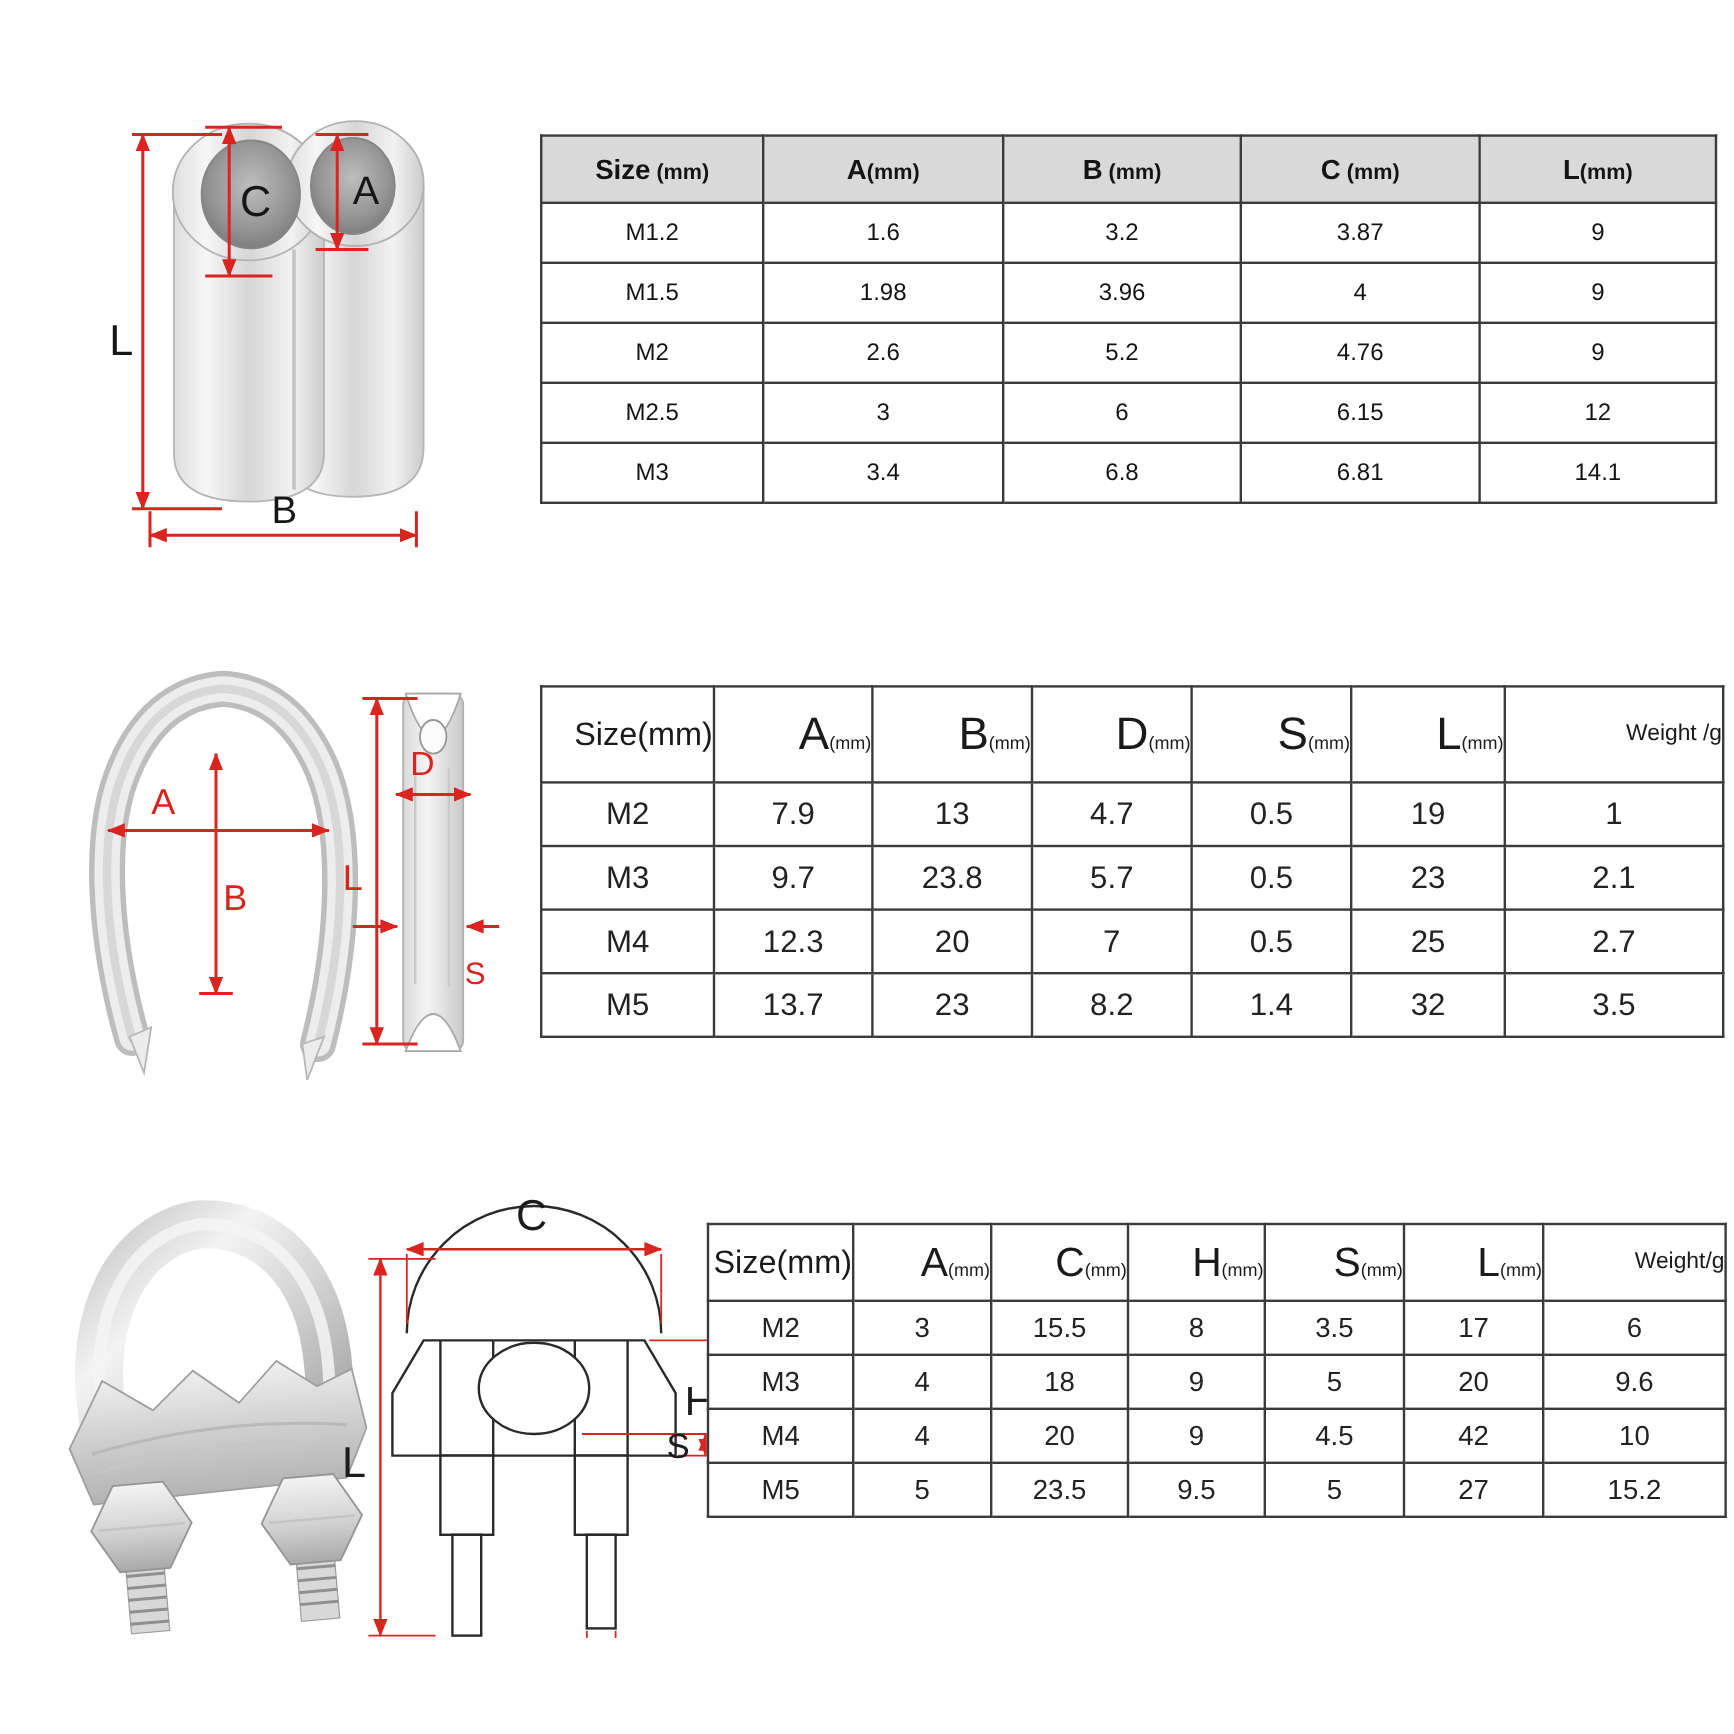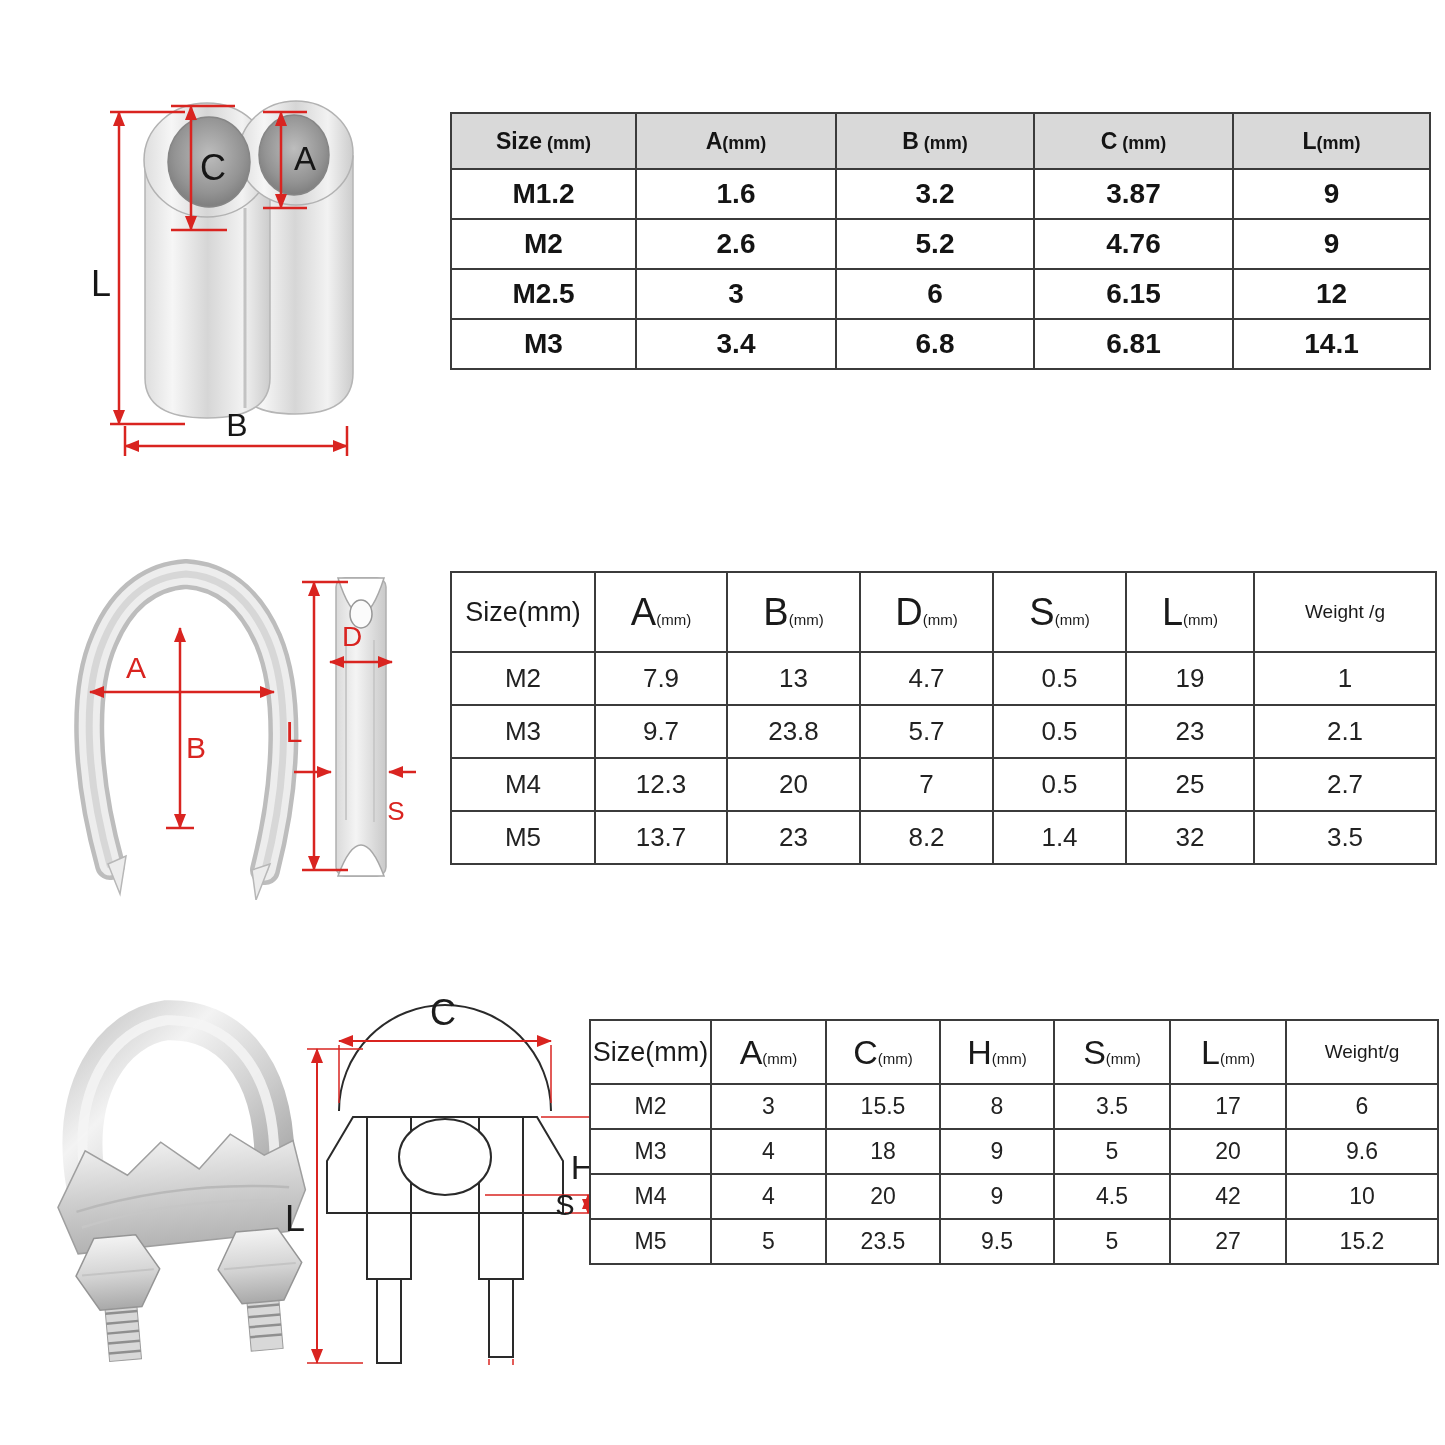--- a/index.html
+++ b/index.html
@@ -14,23 +14,23 @@
     position:absolute;border-collapse:collapse;table-layout:fixed;background:#fff;
     border:1px solid #be185d;
   }
   th,td{
     border:2px solid #3b3b3b;text-align:center;vertical-align:middle;
     padding:0;overflow:hidden;white-space:nowrap;
   }
   
   .t1 th{background:#d9d9d9;font-weight:bold;font-size:23px;height:54px;color:#141414;}
   .t1 .hsub{font-size:18px;font-weight:bold;}
-  .t1 td{font-weight:bold;font-size:28px;height:48px;color:#141414;}
+  .t1 td{font-weight:normal;font-size:20px;height:48px;color:#141414;}
   
-  .t23 th{background:#fff;font-weight:400;color:#1a1a1a;}
+  .t23 th{background:#fff;font-weight:400;color:#1a1a1a;text-align:right;}
   .t23 .hmain{font-weight:400;}
   .t23 th.size .hmain{font-size:27px;}
   .t23 th.dim .hmain{font-size:38px;}
   .t23 th.dim .hsub{font-size:15px;}
   .t23 th.weight .hmain{font-size:19px;}
   .t23 th.weight .hsub{font-size:19px;}
   .t23 td{font-weight:400;color:#222;}
   .t2 th{height:78px;}
   .t2 td{height:51px;font-size:26px;}
   .t3 th{height:62px;}
@@ -114,20 +114,27 @@
         <th class="dim"><span class="hmain">C</span><span class="hsub"> (mm)</span></th>
         <th class="dim"><span class="hmain">L</span><span class="hsub">(mm)</span></th>
       </tr>
     </thead>
     <tbody>
       <tr>
         <td>M1.2</td>
         <td>1.6</td>
         <td>3.2</td>
         <td>3.87</td>
+        <td>9</td>
+      </tr>
+      <tr>
+        <td>M1.5</td>
+        <td>1.98</td>
+        <td>3.96</td>
+        <td>4</td>
         <td>9</td>
       </tr>
       <tr>
         <td>M2</td>
         <td>2.6</td>
         <td>5.2</td>
         <td>4.76</td>
         <td>9</td>
       </tr>
       <tr>

